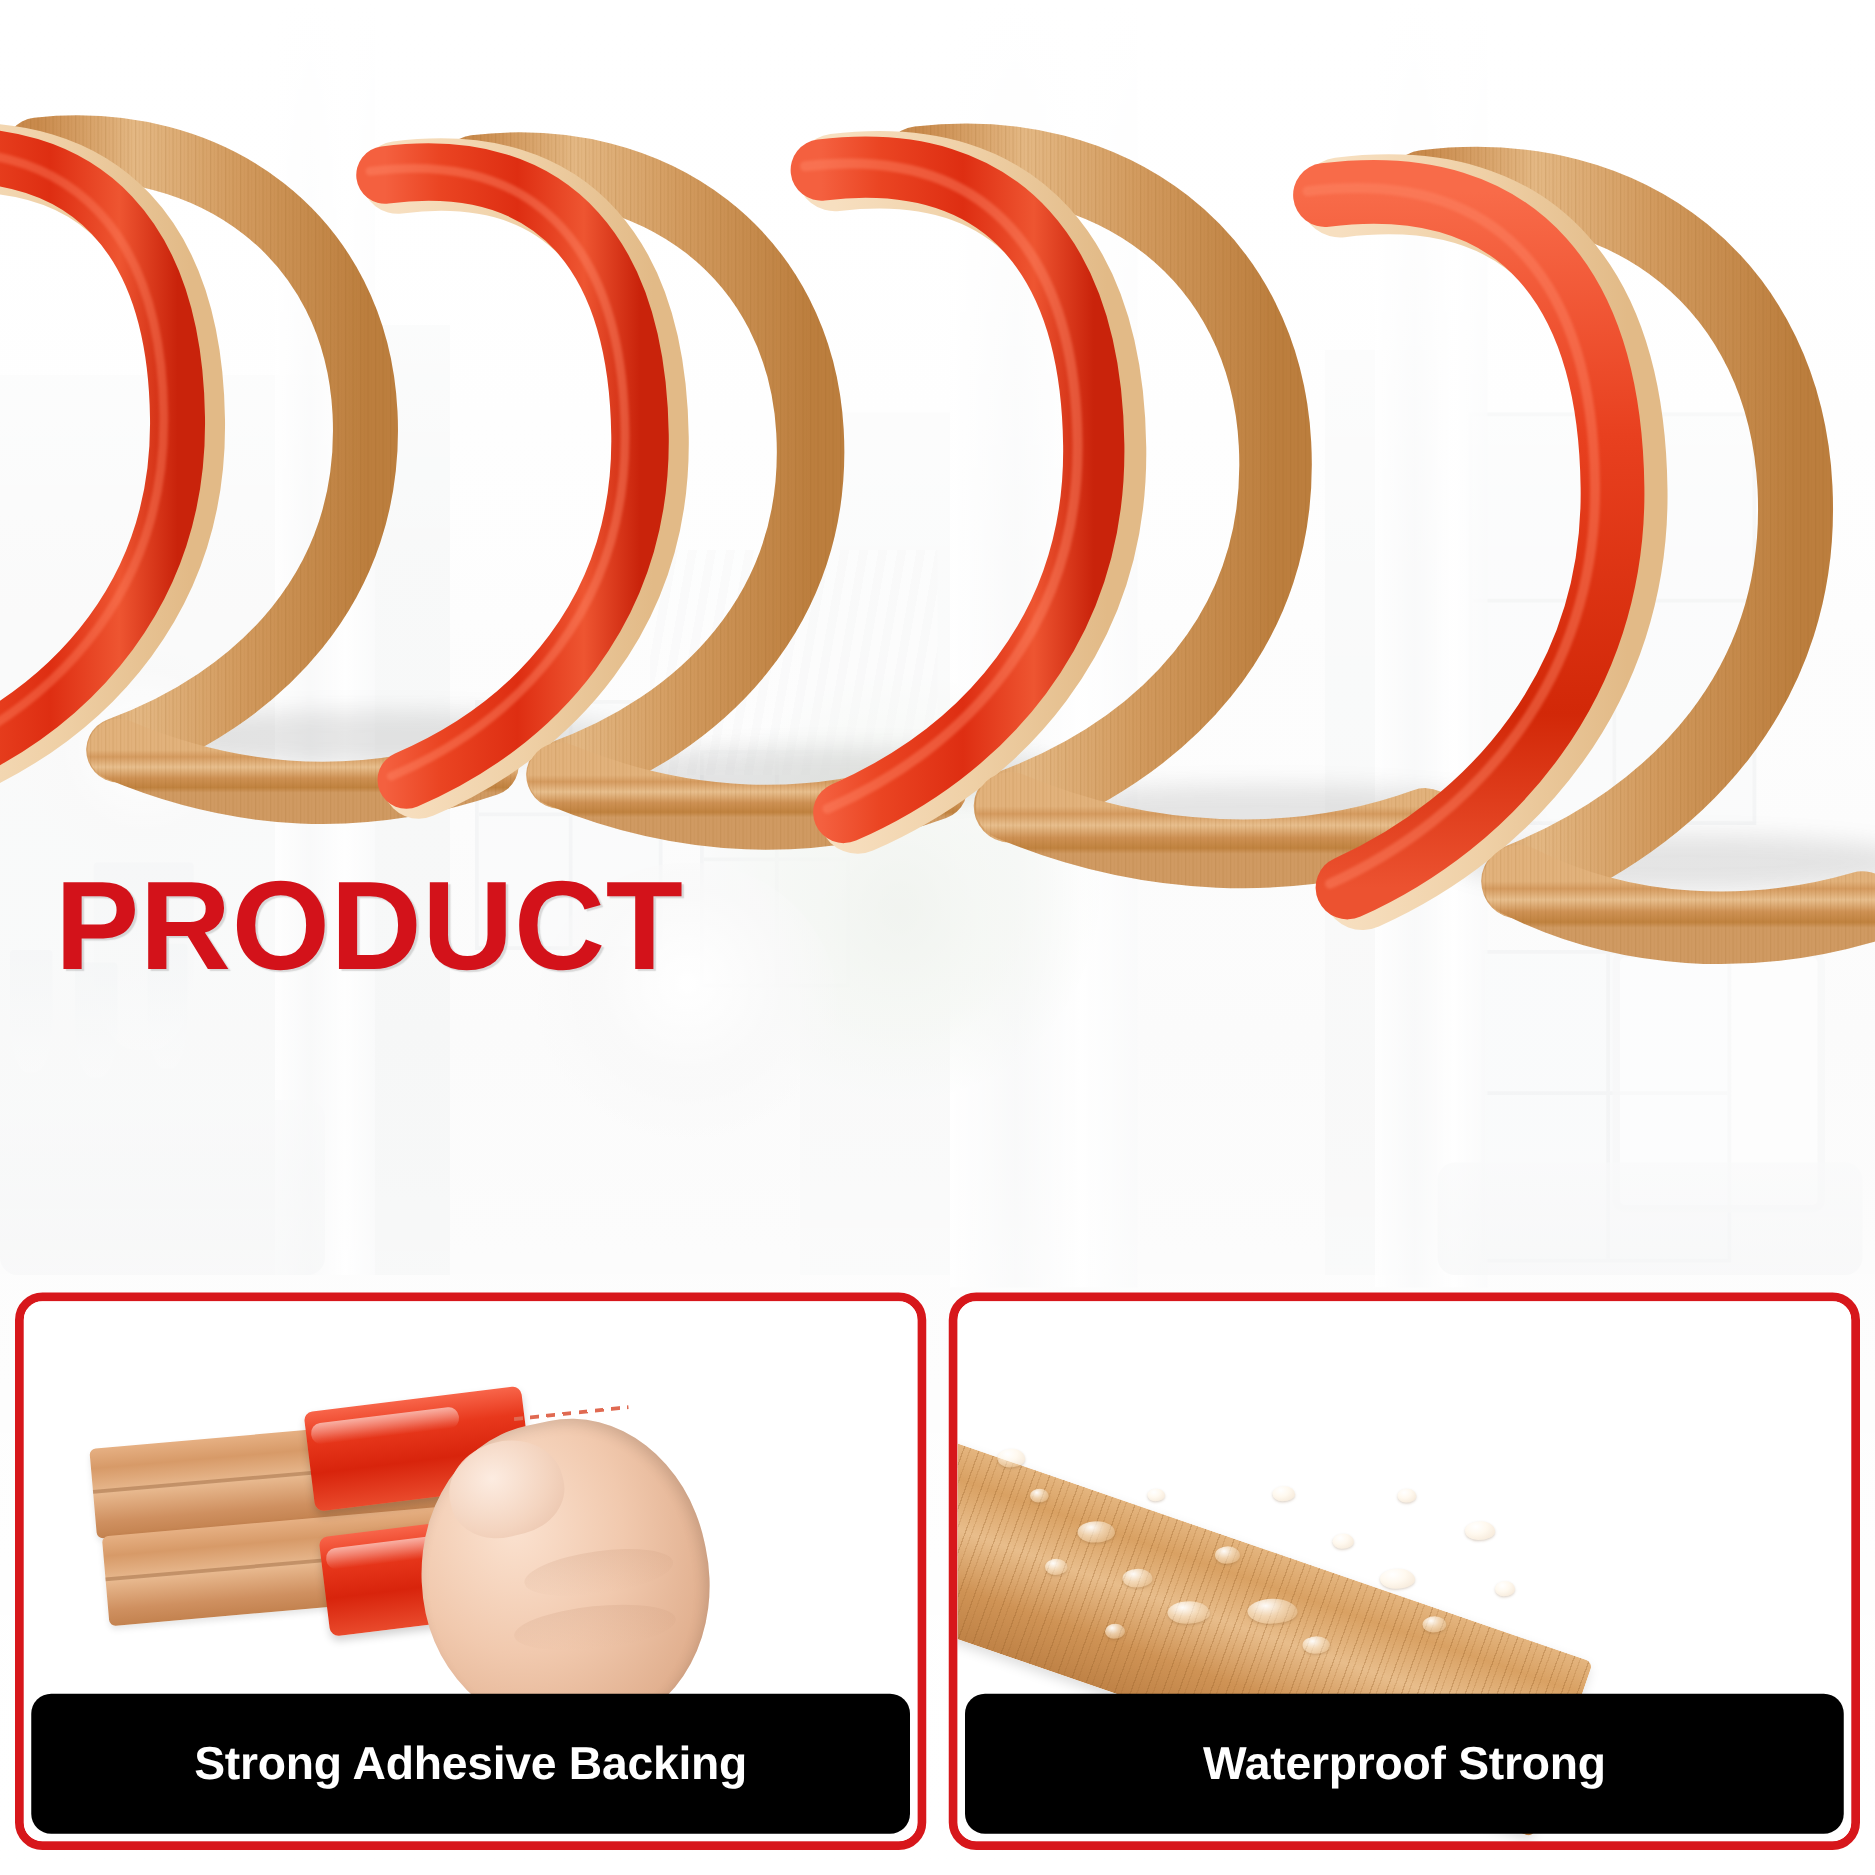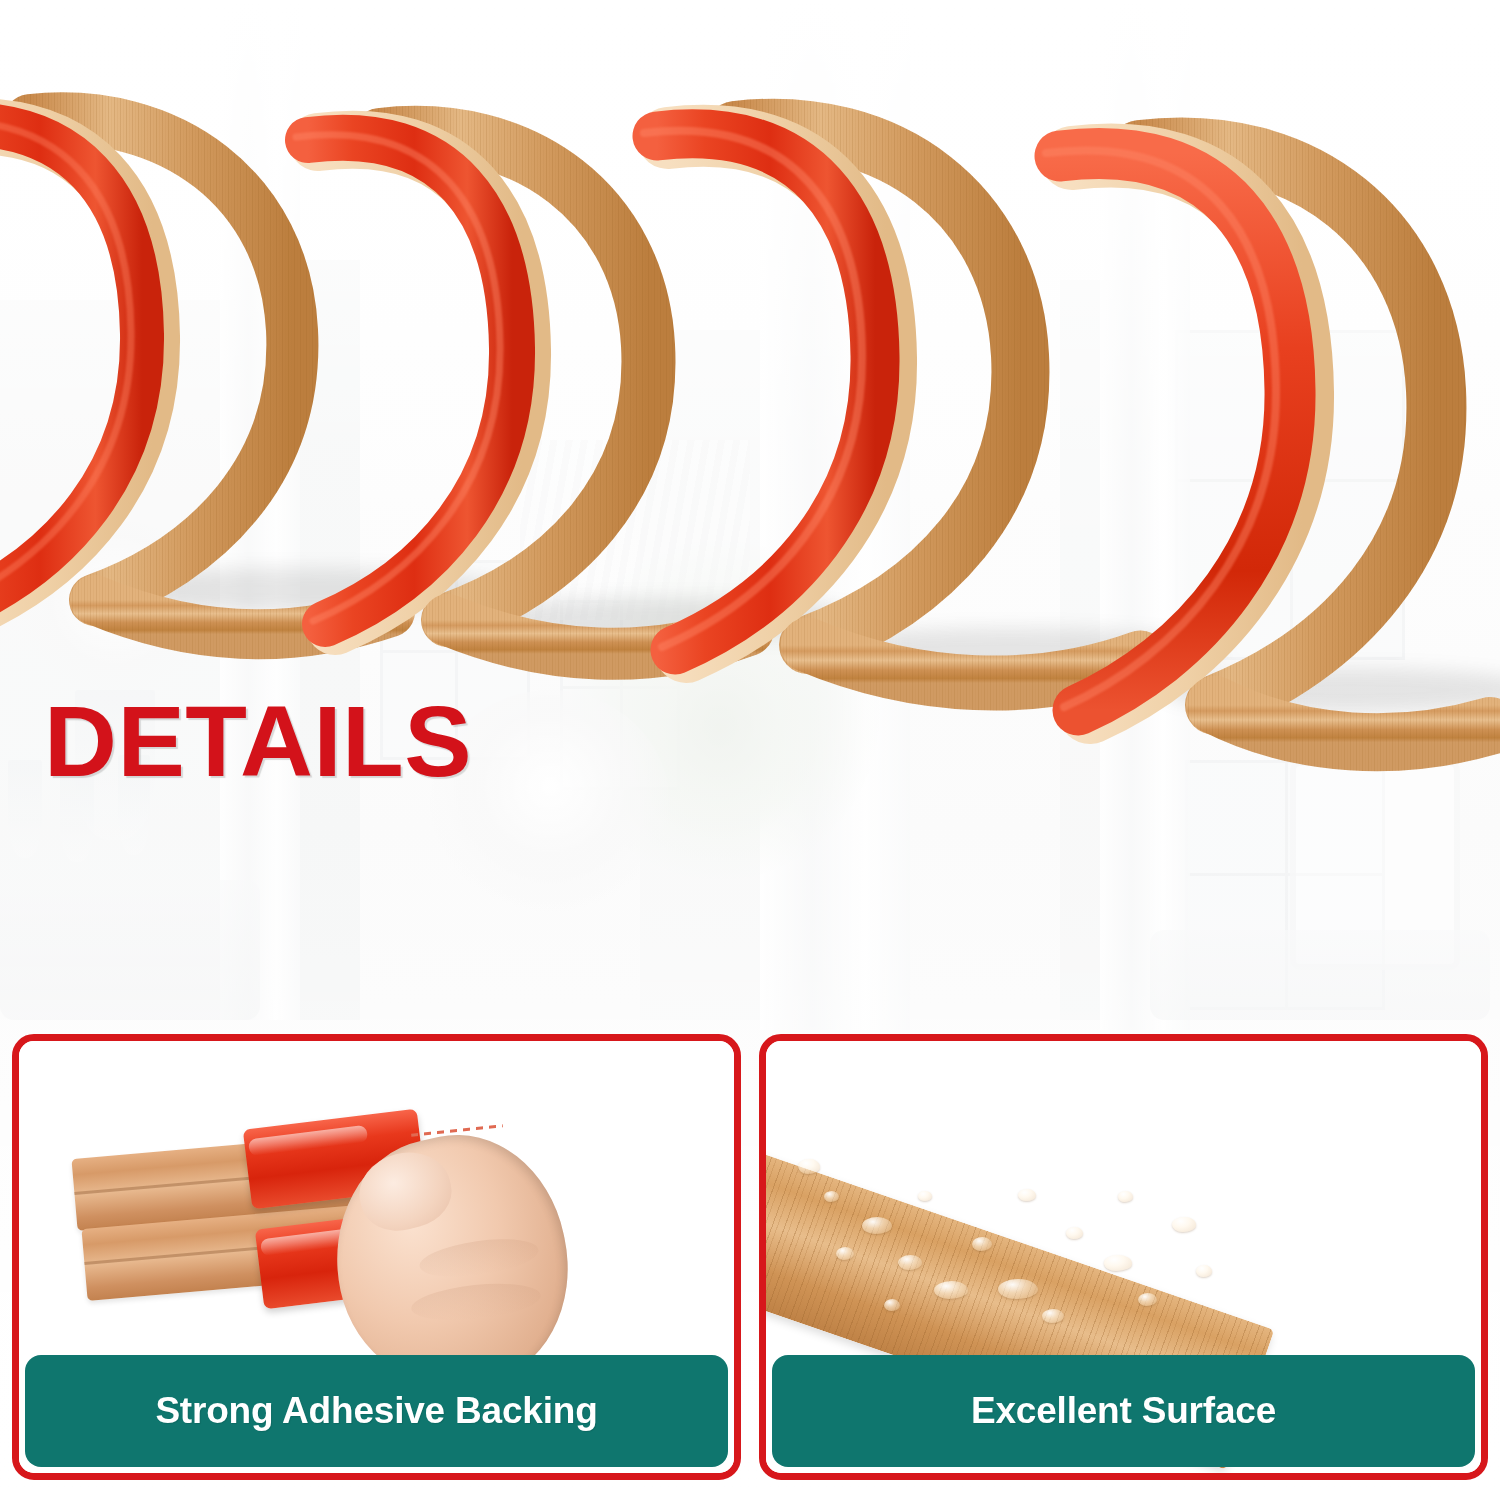--- a/index.html
+++ b/index.html
@@ -125,21 +125,21 @@
   }
   .card-photo {
     position:absolute; inset:0;
     background:#ffffff;
     overflow:hidden;
   }
   .card-caption {
     position:absolute;
     left:6px; right:6px; bottom:6px;
     height:112px;
-    background:#0f766e;
+    background:#000000;
     border-radius:16px;
     display:flex; align-items:center; justify-content:center;
     color:#ffffff;
     font-size:37px;
     font-weight:bold;
     letter-spacing:-0.2px;
     z-index:6;
     text-shadow:1px 1px 1px rgba(0,0,0,.10);
   }
 
@@ -361,21 +361,21 @@
         <path d="M 1060,156 C 1220,136 1288,236 1290,390 C 1292,546 1194,658 1078,710" fill="none" stroke="url(#redG2)" stroke-width="51" stroke-linecap="round"></path>
         <path d="M 1060,156 C 1220,136 1288,236 1290,390 C 1292,546 1194,658 1078,710" fill="none" stroke="#FF8A6A" stroke-width="8" stroke-linecap="round" opacity="0.42" transform="translate(-14,-3)" filter="url(#soft)"></path>
 
         <path d="M 1215,705 C 1300,748 1400,752 1490,726" fill="none" stroke="url(#woodG)" stroke-width="58" stroke-linecap="round"></path>
         <path d="M 1215,705 C 1300,748 1400,752 1490,726" fill="none" stroke="url(#grain)" stroke-width="58" stroke-linecap="round" opacity="0.7"></path>
       </g>
     </svg>
   </div>
 
   <div class="title-block">
-    <div class="title-line">DETAILS</div>
+    <div class="title-line">PRODUCT</div>
   </div>
 
 
   <div class="cards">
 
     <div class="card">
       <div class="card-photo">
         <div class="clip">
 
           <div class="strip-tan" style="left:55px;top:105px;width:300px;height:72px;transform:rotate(-5deg);"></div>
@@ -419,18 +419,18 @@
           <div class="drop" style="left:300px;top:186px;width:17px;height:12px;"></div>
           <div class="drop" style="left:338px;top:214px;width:28px;height:16px;"></div>
           <div class="drop" style="left:372px;top:252px;width:19px;height:13px;"></div>
           <div class="drop" style="left:406px;top:176px;width:24px;height:15px;"></div>
           <div class="drop" style="left:430px;top:224px;width:16px;height:12px;"></div>
           <div class="drop" style="left:152px;top:150px;width:14px;height:10px;"></div>
           <div class="drop" style="left:252px;top:148px;width:18px;height:12px;"></div>
           <div class="drop" style="left:352px;top:150px;width:15px;height:11px;"></div>
         </div>
       </div>
-      <div class="card-caption">Excellent Surface</div>
+      <div class="card-caption">Waterproof Strong</div>
     </div>
 
   </div>
 
 </div>
 
 </body></html>

